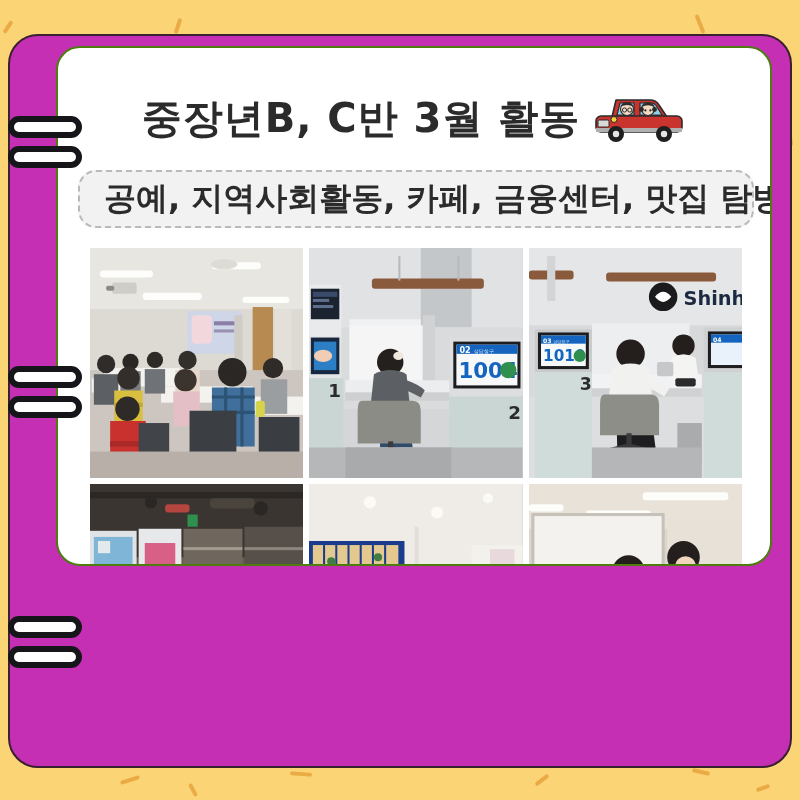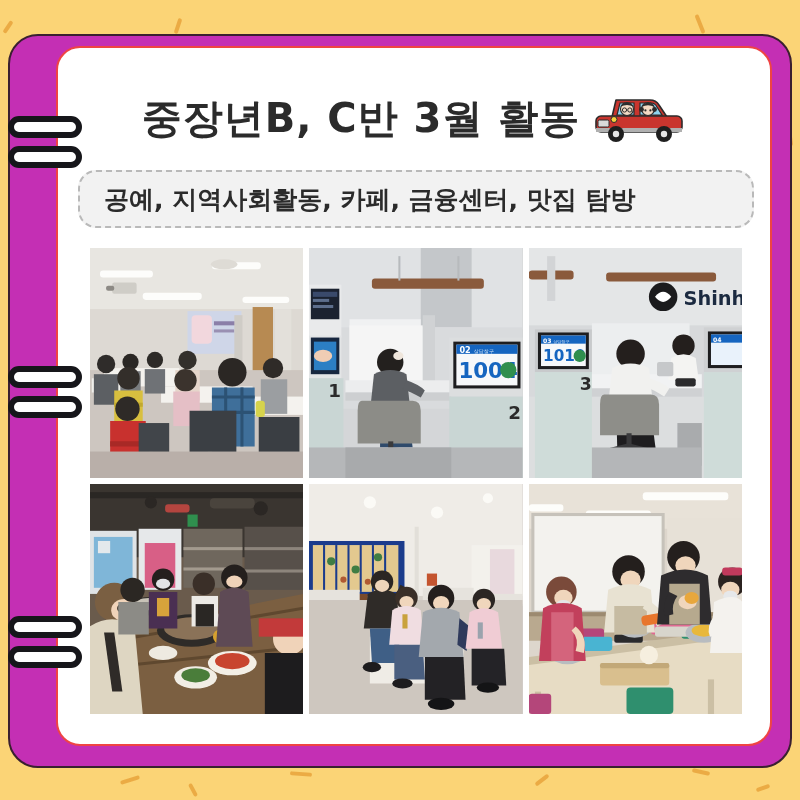--- a/index.html
+++ b/index.html
@@ -16,23 +16,23 @@
   
   #frame{
     position:absolute;left:8px;top:34px;width:784px;height:734px;
     background:#C42FB4;
     border:2px solid #3a2030;
     border-radius:30px;
     box-sizing:border-box;
   }
   
   #sheet{
-    position:absolute;left:56px;top:46px;width:716px;height:700px;
+    position:absolute;left:56px;top:46px;width:716px;height:520px;
     background:#ffffff;
-    border:2px solid #ef4444;
+    border:2px solid #4d7c0f;
     border-radius:24px;
     box-sizing:border-box;
     overflow:hidden;
   }
   
   #spine{
     position:absolute;left:38px;top:36px;width:20px;height:726px;
     background:#C42FB4;
   }
 
@@ -67,21 +67,21 @@
     position:absolute;left:20px;top:122px;width:676px;height:58px;
     background:#f2f2f2;
     border:2px dashed #b9b9b9;
     border-radius:18px;
     box-sizing:border-box;
     display:flex;align-items:center;
   }
   #subtitle{
     font-family:"DejaVu Sans", sans-serif;
     font-weight:700;
-    font-size:25px;
+    font-size:32px;
     color:#2b2b2b;
     padding-left:24px;
     white-space:nowrap;
   }
 
   
   #grid{
     position:absolute;left:32px;top:200px;width:652px;height:466px;
     display:grid;
     grid-template-columns:repeat(3,1fr);

